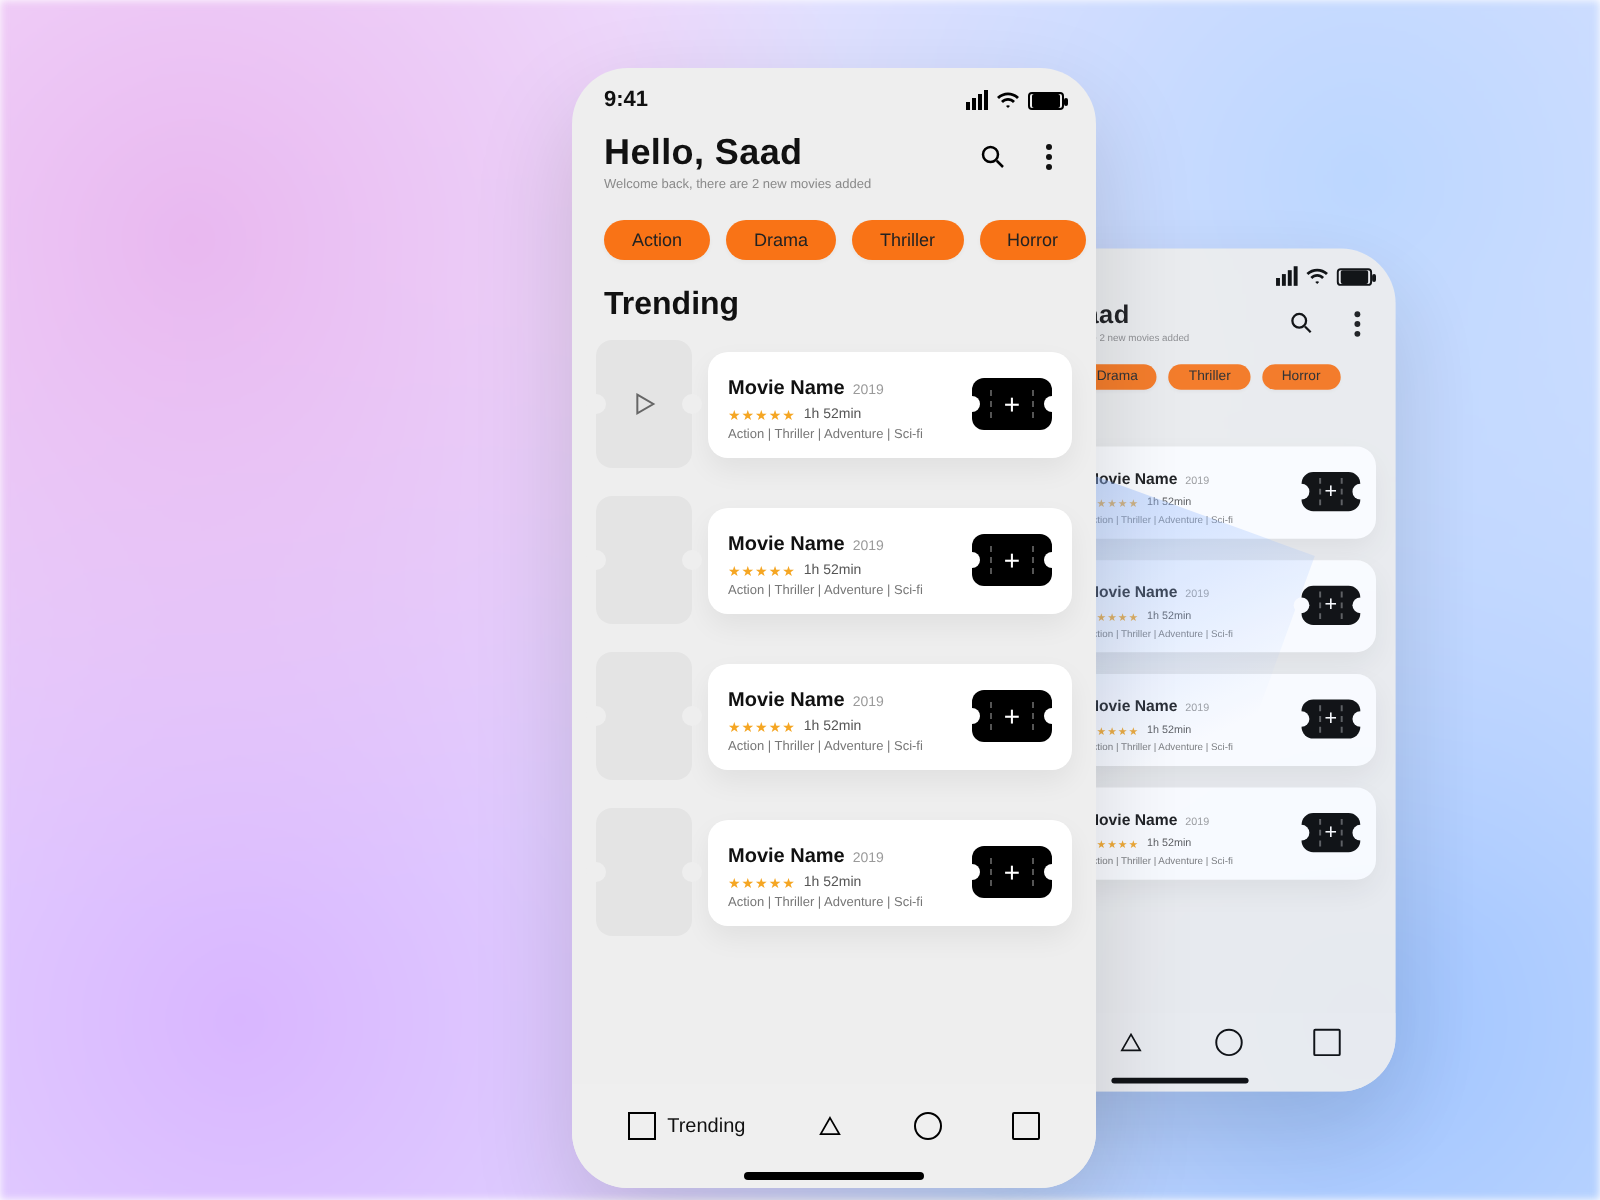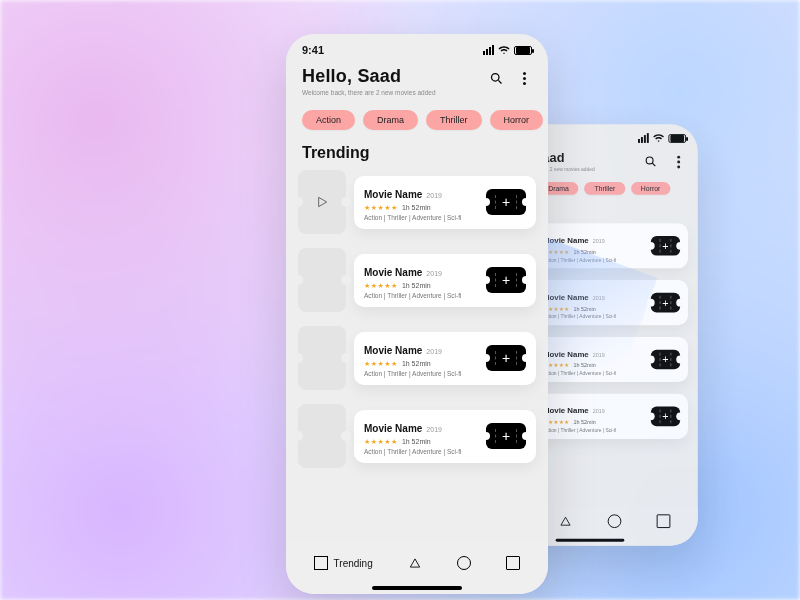--- a/index.html
+++ b/index.html
@@ -47,21 +47,21 @@
 
   .header { padding: 6px 16px 4px; display:flex; justify-content:space-between; align-items:flex-start;}
   .greet { font-size:18px; font-weight:800; letter-spacing:.2px; }
   .sub   { font-size:6.5px; color:#8a8a8a; margin-top:2px; }
   .hicons { display:flex; gap:12px; align-items:center; margin-top:4px;}
   .icon-btn { width:16px;height:16px; display:flex;align-items:center;justify-content:center; cursor:pointer;}
   .dots { display:flex; flex-direction:column; gap:2px;}
   .dots i{width:3px;height:3px;background:#111;border-radius:50%;}
 
   .chips { display:flex; gap:8px; padding: 10px 0 10px 16px; overflow:hidden;}
-  .chip { background:#fca5a5; border-radius:14px; padding:5px 14px; font-size:9px; font-weight:500; color:#222; white-space:nowrap; box-shadow:0 1px 2px rgba(0,0,0,.04); cursor:pointer;}
+  .chip { background:#f97316; border-radius:14px; padding:5px 14px; font-size:9px; font-weight:500; color:#222; white-space:nowrap; box-shadow:0 1px 2px rgba(0,0,0,.04); cursor:pointer;}
 
   .section-title { font-size:16px; font-weight:800; padding: 4px 16px 8px; }
 
   .list { padding: 0 12px; display:flex; flex-direction:column; gap:14px; }
   .row { display:flex; align-items:center; gap:8px; }
   .poster {
     width:48px; height:64px; background:#e4e4e4; border-radius:8px; position:relative; flex:0 0 auto;
     display:flex;align-items:center;justify-content:center;
   }
   .poster::before, .poster::after{

